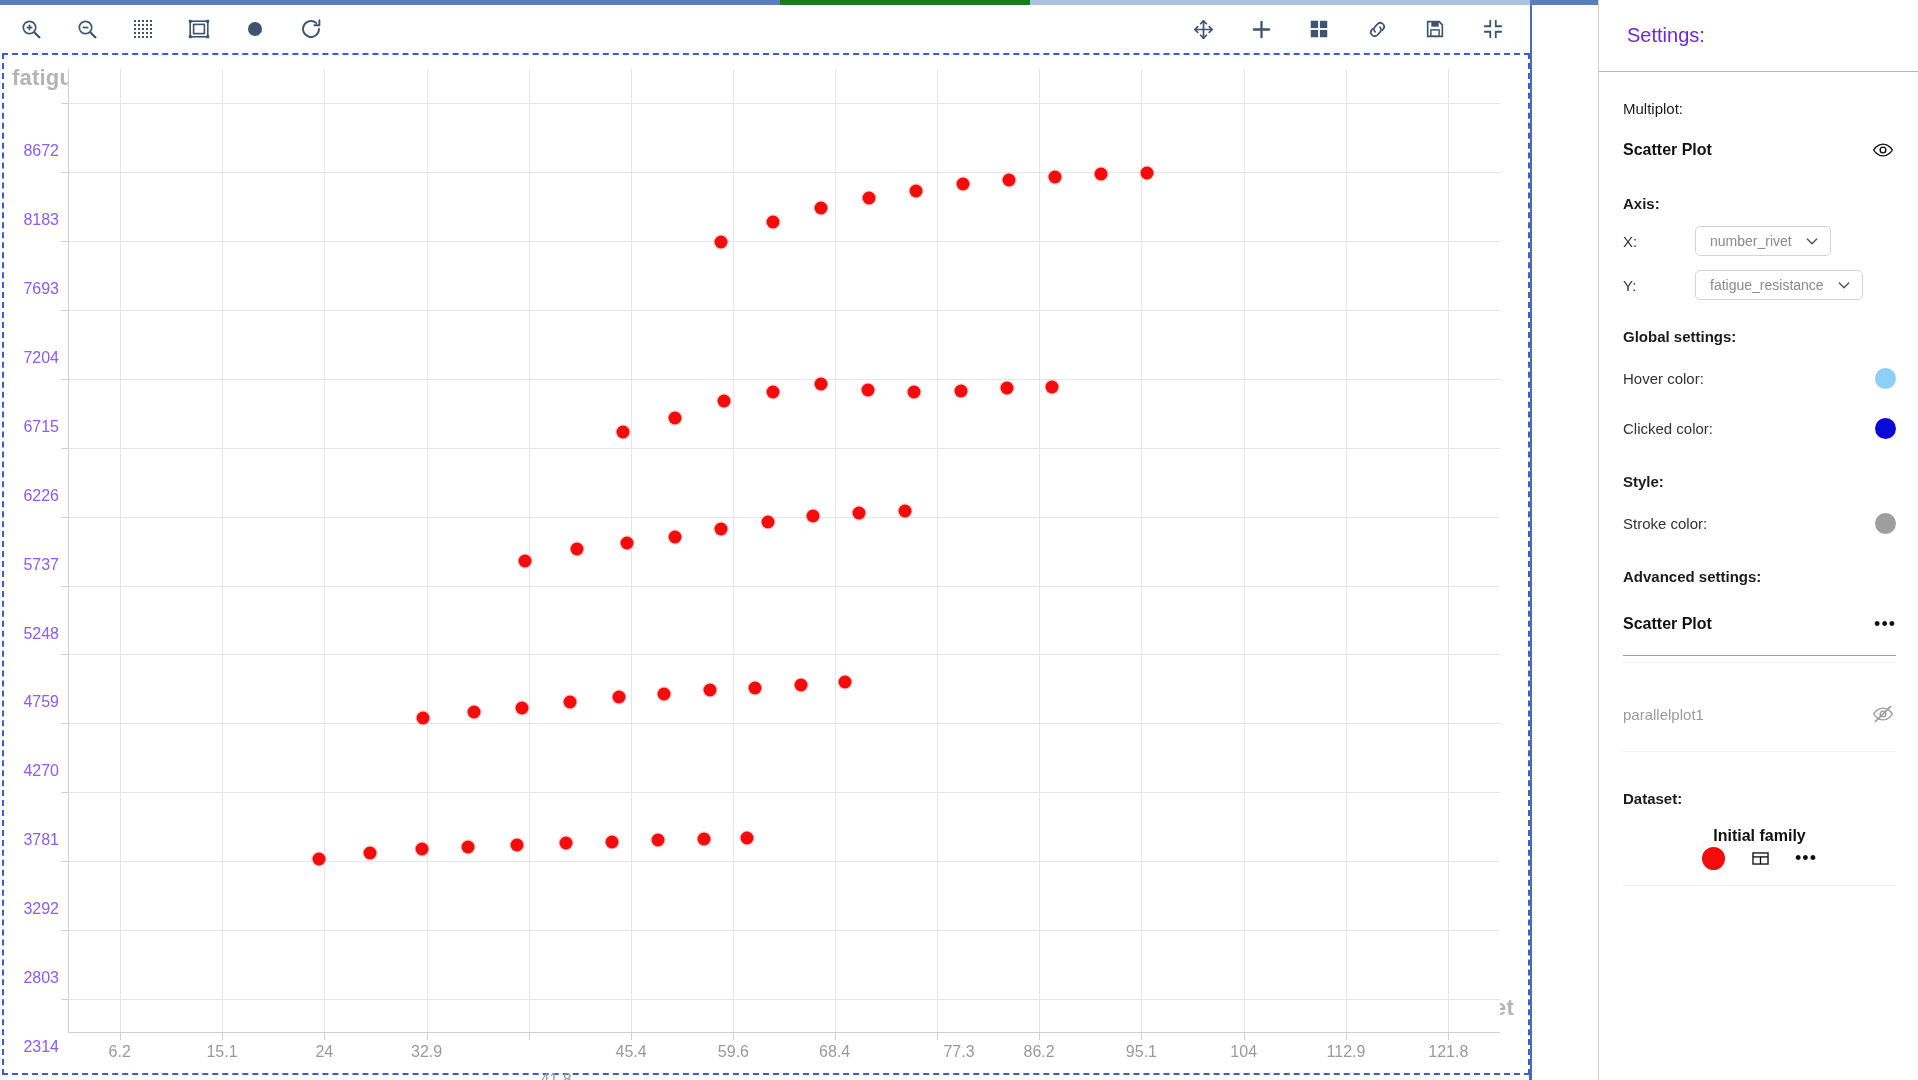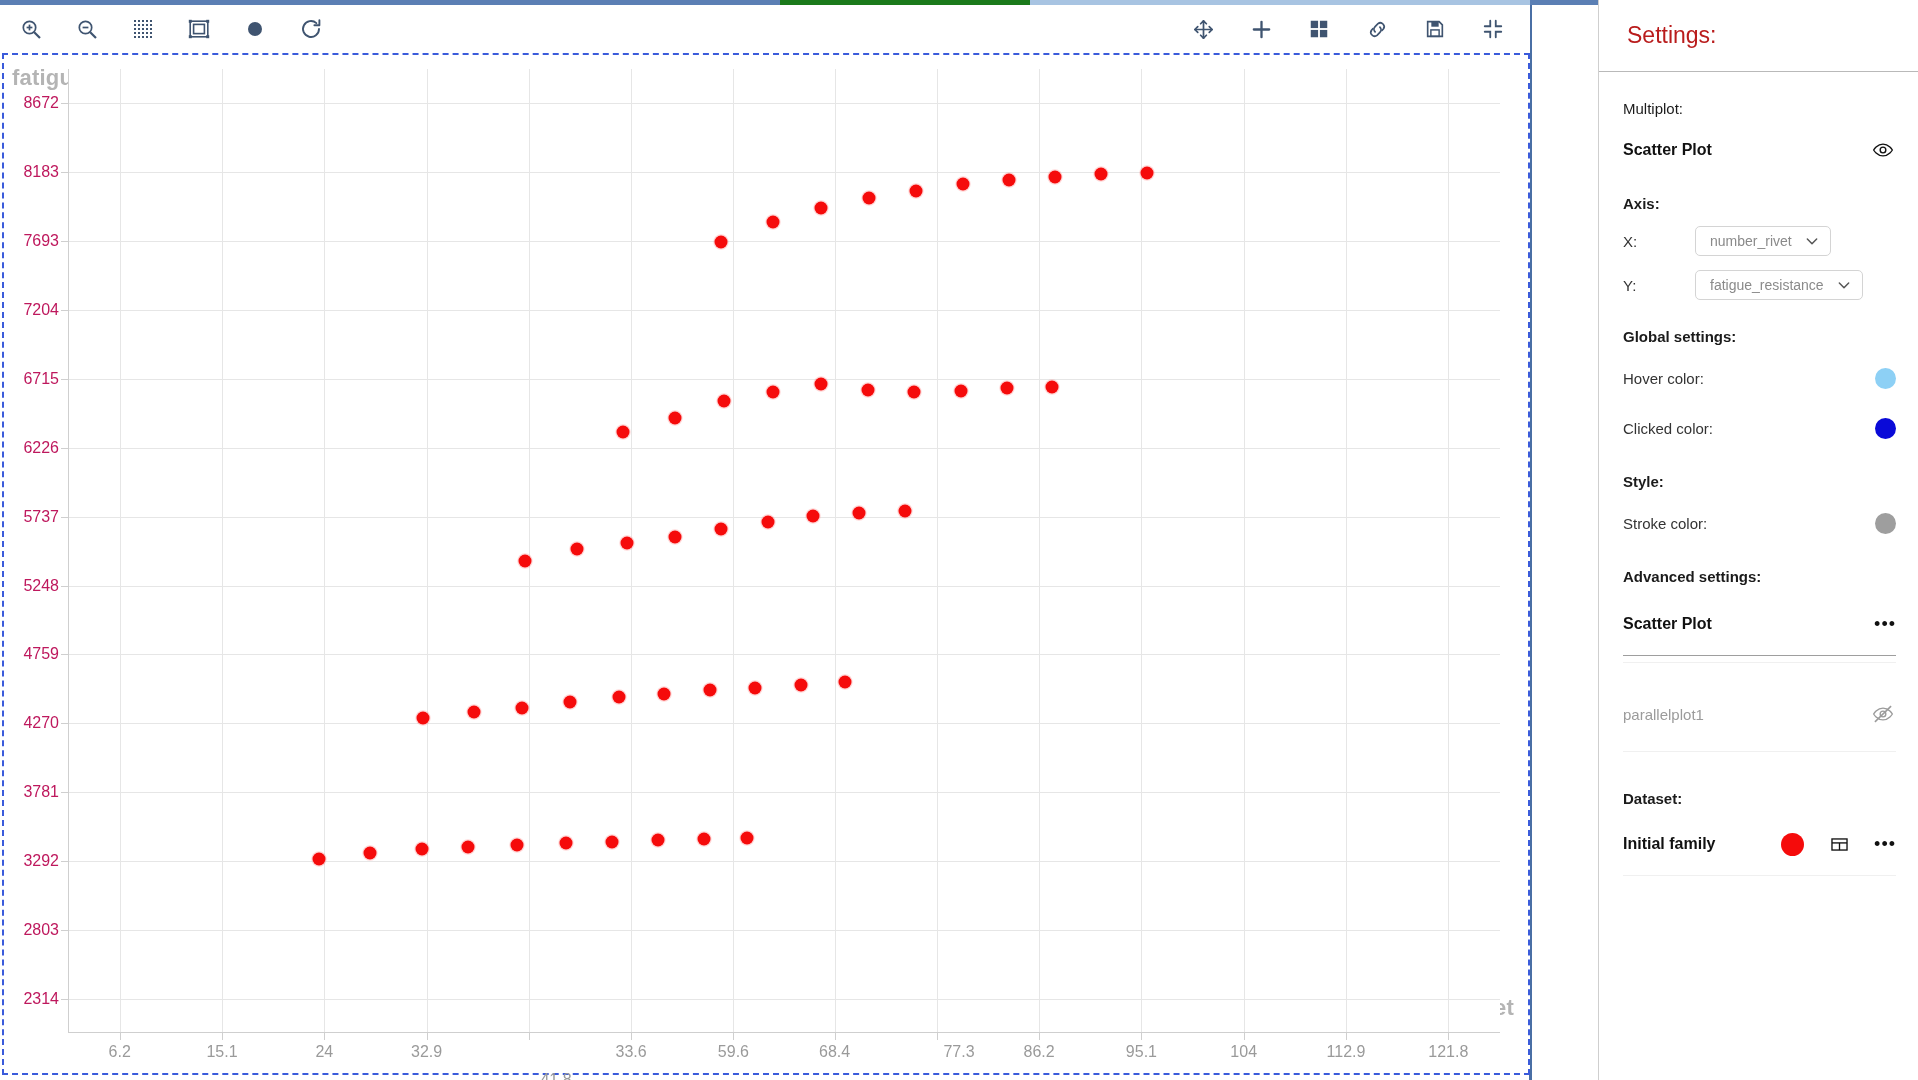--- a/index.html
+++ b/index.html
@@ -55,22 +55,23 @@
     background:#ffffff;
   }
   .grid-line { position:absolute; background:#e6e6e6; }
   .grid-h { left:0; right:0; height:1px; }
   .grid-v { top:0; bottom:0; width:1px; }
   .axis-line { position:absolute; background:#cfcfcf; }
 
   .y-tick-label {
     position:absolute; right:calc(100% + 9px);
     transform: translateY(-50%);
-    font-size: 16px; color:#be185d; white-space:nowrap;
+    font-size: 16px; color:#8b5cf6; white-space:nowrap;
     font-family:"Liberation Sans", sans-serif;
+    margin-top:48px;
   }
   .y-tick-mark { position:absolute; right:100%; width:7px; height:1px; background:#cfcfcf; }
   .x-tick-label {
     position:absolute; top:calc(100% + 10px);
     transform: translateX(-50%);
     font-size: 16px; color:#9a9a9a; white-space:nowrap;
   }
   .x-tick-mark { position:absolute; top:100%; width:1px; height:7px; background:#cfcfcf; }
 
   .axis-title {
@@ -97,21 +98,21 @@
     width: 320px; height: 1080px;
     background:#ffffff;
     border-left: 1px solid #cfcfcf;
     overflow: hidden;
   }
   .settings-head {
     height: 72px; display:flex; align-items:center;
     padding-left: 28px;
     border-bottom: 1px solid #b9b9b9;
   }
-  .settings-title { font-size: 23px; color:#b91c1c; font-weight:400; }
+  .settings-title { font-size: 20px; color:#6d28d9; font-weight:400; }
 
   .panel-body { padding: 0 22px 0 24px; }
 
   .sec-label { font-size:15px; color:#1b1b1b; font-weight:400; margin-top: 28px; }
   .sec-label.bold { font-weight:700; }
 
   .row {
     display:flex; align-items:center; justify-content:space-between;
     min-height: 34px; margin-top: 16px;
   }
@@ -339,21 +340,21 @@
           <div class="x-tick-mark" style="left: 256.289px;"></div>
           <div class="x-tick-label" style="left: 256.289px; text-align: right;">24</div>
           <div class="grid-line grid-v" style="left: 358.575px;"></div>
           <div class="x-tick-mark" style="left: 358.575px;"></div>
           <div class="x-tick-label" style="left: 358.575px;">32.9</div>
           <div class="grid-line grid-v" style="left: 460.86px;"></div>
           <div class="x-tick-mark" style="left: 460.86px;"></div>
           <div class="x-tick-label" style="left: 488px; margin-top: 28px;">41.8</div>
           <div class="grid-line grid-v" style="left: 563.146px;"></div>
           <div class="x-tick-mark" style="left: 563.146px;"></div>
-          <div class="x-tick-label" style="left: 563.146px;">33.6</div>
+          <div class="x-tick-label" style="left: 563.146px;">45.4</div>
           <div class="grid-line grid-v" style="left: 665.432px;"></div>
           <div class="x-tick-mark" style="left: 665.432px;"></div>
           <div class="x-tick-label" style="left: 665.432px;">59.6</div>
           <div class="grid-line grid-v" style="left: 766.568px;"></div>
           <div class="x-tick-mark" style="left: 766.568px;"></div>
           <div class="x-tick-label" style="left: 766.568px;">68.4</div>
           <div class="grid-line grid-v" style="left: 868.854px;"></div>
           <div class="x-tick-mark" style="left: 868.854px;"></div>
           <div class="x-tick-label" style="left: 891px;">77.3</div>
           <div class="grid-line grid-v" style="left: 971.14px;"></div>
@@ -503,21 +504,21 @@
             <path d="M1.8 12S5.5 5.6 12 5.6 22.2 12 22.2 12 18.5 18.4 12 18.4 1.8 12 1.8 12z"></path>
             <circle cx="12" cy="12" r="3.1"></circle>
             <line x1="3.2" y1="20.6" x2="20.8" y2="3.4" stroke-width="1.7"></line>
           </svg>
         </span>
       </div>
       <div class="sub-divider"></div>
 
       <div class="sec-label bold" style="margin-top:38px;">Dataset:</div>
 
-      <div class="row" style="margin-top:20px;">
+      <div class="row" style="margin-top:20px;flex-direction:column;">
         <span class="row-label strong">Initial family</span>
         <span style="display:flex;align-items:center;gap:22px;">
           <span class="swatch" id="swDataset" style="width: 23px; height: 23px; background: rgb(245, 11, 11);"></span>
           <span class="icon-btn">
             <svg width="19" height="19" viewBox="0 0 24 24" fill="none" stroke="#111" stroke-width="1.7">
               <rect x="2.5" y="5" width="19" height="14"></rect>
               <line x1="2.5" y1="10" x2="21.5" y2="10"></line>
               <line x1="12" y1="10" x2="12" y2="19"></line>
             </svg>
           </span>

